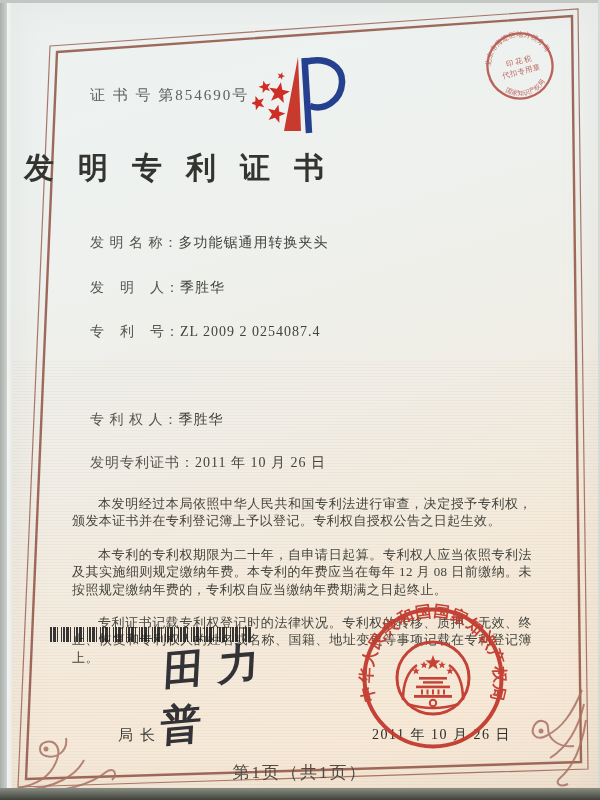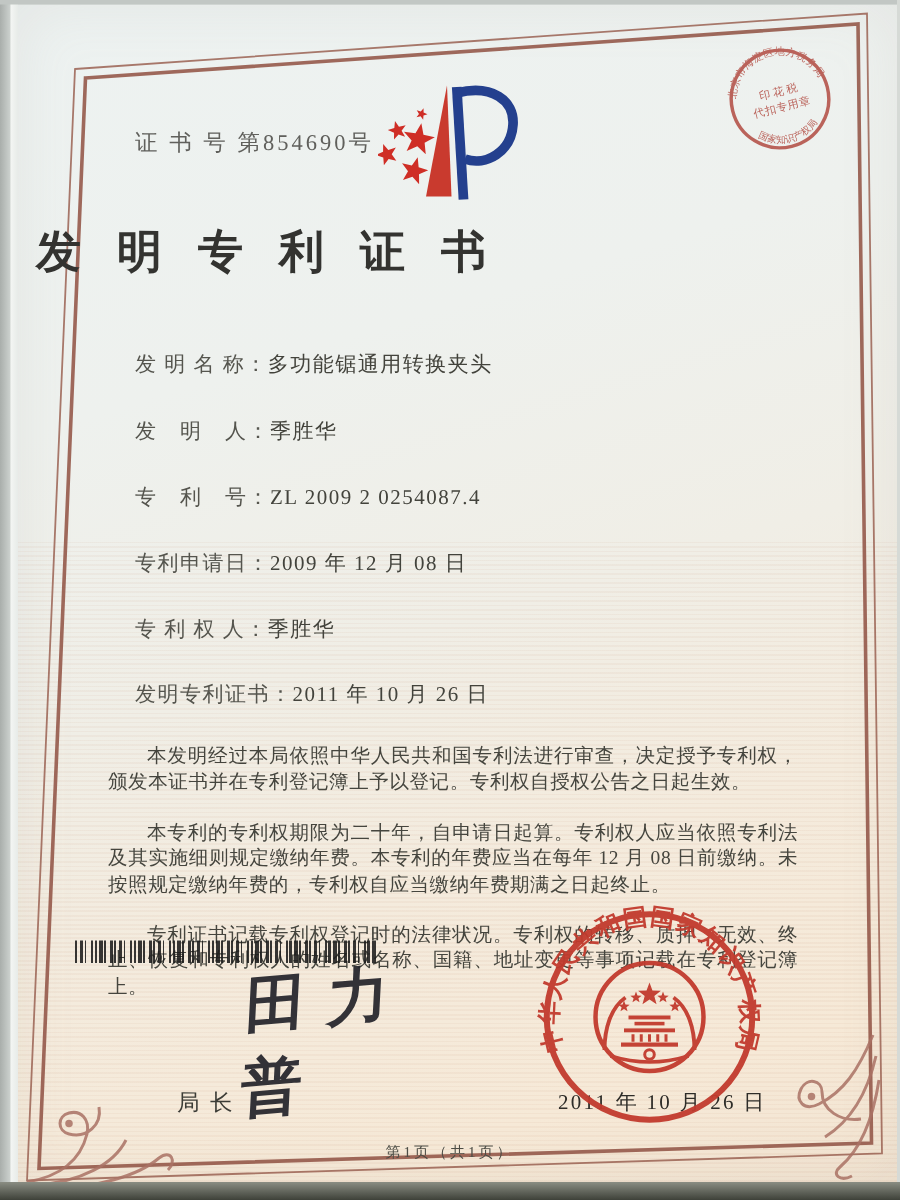--- a/index.html
+++ b/index.html
@@ -73,21 +73,21 @@
 
   .seal-date{
     position:absolute;left:372px;top:726px;
     font-size:14px;color:#2e2c28;letter-spacing:1.5px;white-space:nowrap;
   }
   .big-seal{position:absolute;left:358px;top:603px;opacity:.95;}
   .stamp{position:absolute;left:478px;top:24px;opacity:.9;}
 
   .footer{
     position:absolute;left:180px;top:761px;width:240px;text-align:center;
-    font-size:10px;color:#4c4c45;letter-spacing:2px;
+    font-size:17px;color:#4c4c45;letter-spacing:2px;
   }
 
   
   .edge-left{position:absolute;left:0;top:0;width:7px;height:100%;
     background:linear-gradient(90deg,#a9aeab,#cdd2cf);}
   .edge-left2{position:absolute;left:7px;top:0;width:5px;height:100%;
     background:linear-gradient(90deg,#f4f6f4,#e7ebe8);}
   .edge-top{position:absolute;left:0;top:0;width:100%;height:3px;background:#c2c7c4;}
   .edge-right{position:absolute;right:0;top:0;width:2px;height:100%;background:#d6dad6;}
   .edge-bottom{position:absolute;left:0;bottom:0;width:100%;height:12px;
@@ -146,23 +146,20 @@
   <div class="title">发明专利证书</div>
 
   <div class="field-row" style="top:279px">
     <span class="lbl">发　明　人：</span><span class="val">季胜华</span>
   </div>
   <div class="field-row" style="top:234px">
     <span class="lbl">发 明 名 称：</span><span class="val">多功能锯通用转换夹头</span>
   </div>
   <div class="field-row" style="top:323px">
     <span class="lbl">专　利　号：</span><span class="val">ZL 2009 2 0254087.4</span>
-  </div>
-  <div class="field-row" style="top:367px">
-    <span class="lbl">专利申请日：</span><span class="val">2009 年 12 月 08 日</span>
   </div>
   <div class="field-row" style="top:411px">
     <span class="lbl">专 利 权 人：</span><span class="val">季胜华</span>
   </div>
   <div class="field-row" style="top:454px">
     <span class="lbl">发明专利证书：</span><span class="val">2011 年 10 月 26 日</span>
   </div>
 
   <div class="body-text">
     <p>本发明经过本局依照中华人民共和国专利法进行审查，决定授予专利权，颁发本证书并在专利登记簿上予以登记。专利权自授权公告之日起生效。</p>

